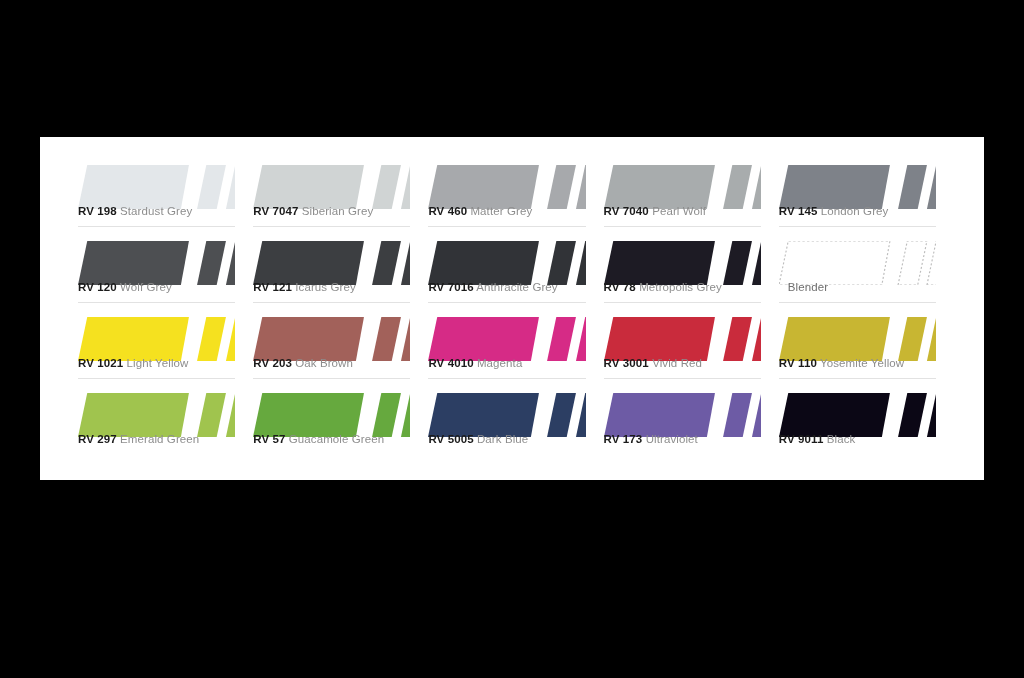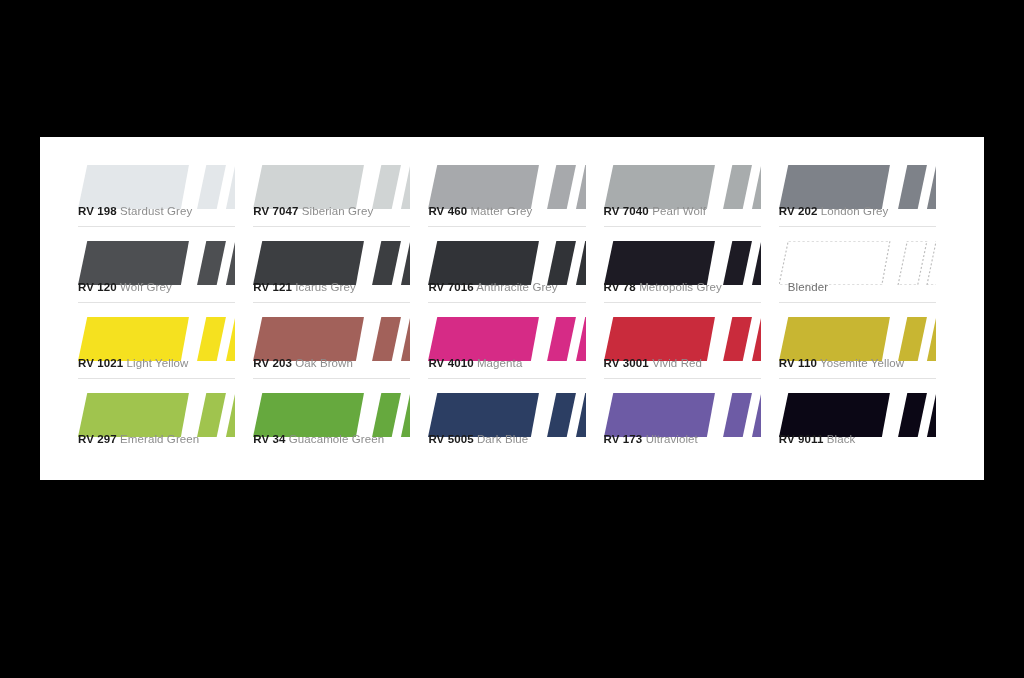--- a/index.html
+++ b/index.html
@@ -113,21 +113,21 @@
         <div class="cell-rule"></div>
       </div>
       <div class="swatch-cell">
         <div class="swatch-art">
           <svg viewBox="0 0 136 44" preserveAspectRatio="none">
             <polygon points="7,44 0,44 8,0 96,0 89,44" fill="#7e8289"></polygon>
             <polygon points="103,44 111,0 128,0 120,44" fill="#7e8289"></polygon>
             <polygon points="128,44 136,0 146,0 138,44" fill="#7e8289"></polygon>
           </svg>
         </div>
-        <div class="swatch-label"><span class="swatch-code">RV 202</span> <span class="swatch-name">London Grey</span></div>
+        <div class="swatch-label"><span class="swatch-code">RV 145</span> <span class="swatch-name">London Grey</span></div>
         <div class="cell-rule"></div>
       </div>
       <div class="swatch-cell">
         <div class="swatch-art">
           <svg viewBox="0 0 136 44" preserveAspectRatio="none">
             <polygon points="7,44 0,44 8,0 96,0 89,44" fill="#4d4f52"></polygon>
             <polygon points="103,44 111,0 128,0 120,44" fill="#4d4f52"></polygon>
             <polygon points="128,44 136,0 146,0 138,44" fill="#4d4f52"></polygon>
           </svg>
         </div>
@@ -244,21 +244,21 @@
         <div class="swatch-label"><span class="swatch-code">RV 297</span> <span class="swatch-name">Emerald Green</span></div>
       </div>
       <div class="swatch-cell last-row">
         <div class="swatch-art">
           <svg viewBox="0 0 136 44" preserveAspectRatio="none">
             <polygon points="7,44 0,44 8,0 96,0 89,44" fill="#66a93e"></polygon>
             <polygon points="103,44 111,0 128,0 120,44" fill="#66a93e"></polygon>
             <polygon points="128,44 136,0 146,0 138,44" fill="#66a93e"></polygon>
           </svg>
         </div>
-        <div class="swatch-label"><span class="swatch-code">RV 34</span> <span class="swatch-name">Guacamole Green</span></div>
+        <div class="swatch-label"><span class="swatch-code">RV 57</span> <span class="swatch-name">Guacamole Green</span></div>
       </div>
       <div class="swatch-cell last-row">
         <div class="swatch-art">
           <svg viewBox="0 0 136 44" preserveAspectRatio="none">
             <polygon points="7,44 0,44 8,0 96,0 89,44" fill="#2c3e63"></polygon>
             <polygon points="103,44 111,0 128,0 120,44" fill="#2c3e63"></polygon>
             <polygon points="128,44 136,0 146,0 138,44" fill="#2c3e63"></polygon>
           </svg>
         </div>
         <div class="swatch-label"><span class="swatch-code">RV 5005</span> <span class="swatch-name">Dark Blue</span></div>

